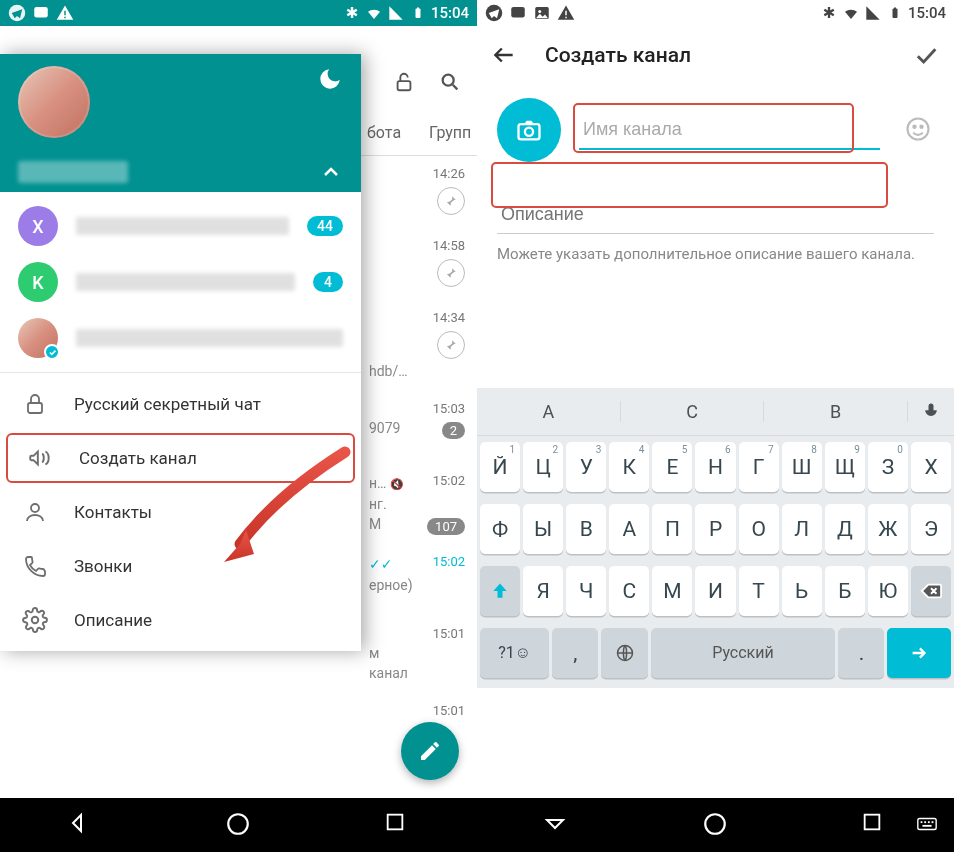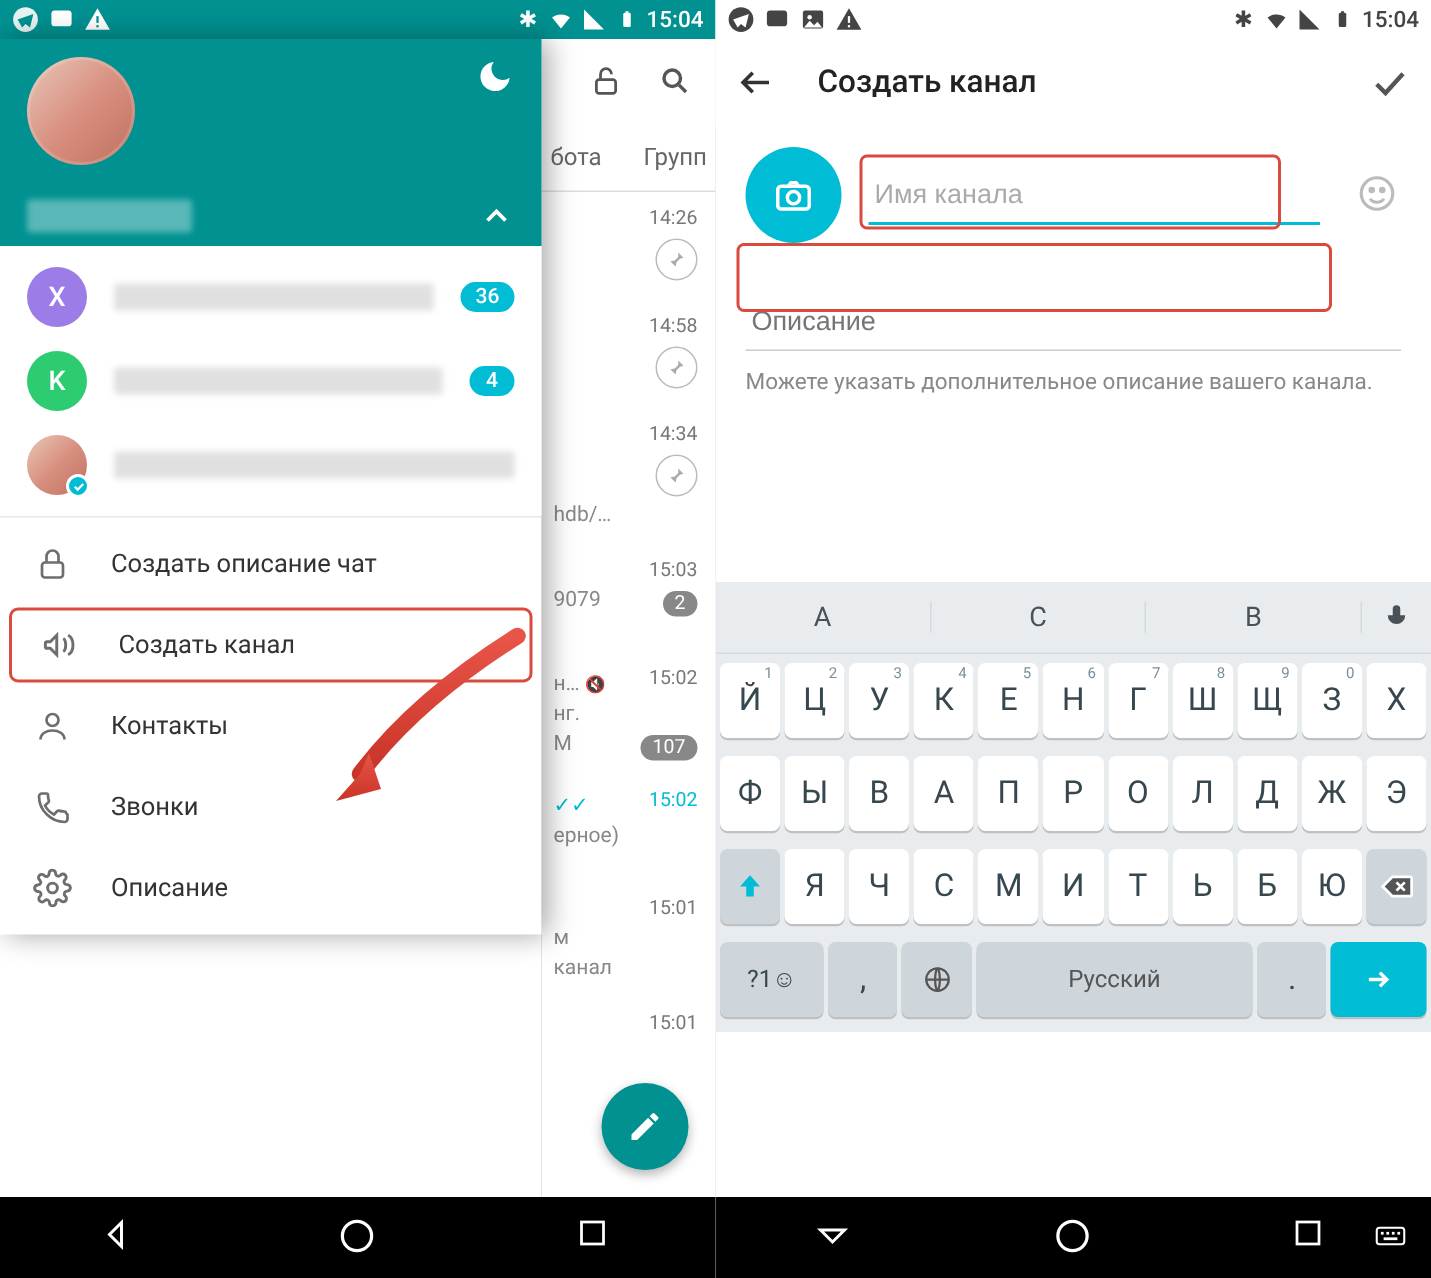--- a/index.html
+++ b/index.html
@@ -83,21 +83,21 @@
     padding: 10px 19px;
     margin: 2px 6px;
   }
   
   .navbar {
     height: 54px; background:#000; margin-top:auto;
     display:flex; align-items:center; justify-content:space-around;
   }
   .nav-icon { width:28px; height:28px; color:#fff; }
   .nav-kbd { width:24px; height:24px; }
-  .phone1-stack { position:relative; flex:1; display:flex; flex-direction:column;}
+  .phone1-stack { position:relative; flex:1; display:flex; flex-direction:column;margin-top:28px;}
   .dim-overlay {
     position:absolute; top:0; right:0; width:116px; height:100%;
     background:rgba(0,0,0,0.45); pointer-events:none;
   }
   .chat-strip { position:absolute; top:0; right:0; width:116px; height:100%; background:#fff; z-index:1;}
   .chat-top { height:56px; background:#fff; display:flex; align-items:center; justify-content:flex-end; gap:24px; padding-right:16px;}
   .tab-strip { height:46px; border-bottom:1px solid #ddd; display:flex; align-items:center; font-size:16px; color:#666; padding-left:6px; gap:28px;}
   .chat-item { padding:10px 12px 12px 8px; border-bottom:0px solid #eee; position:relative; min-height:72px;}
   .chat-time { font-size:13px; color:#777; text-align:right;}
   .pin-circ { width:28px; height:28px; border:1.5px solid #bbb; border-radius:50%; display:flex; align-items:center;justify-content:center; margin-left:auto; margin-top:6px;}
@@ -326,21 +326,21 @@
           </span>
         </div>
       </div>
 
       <div class="accounts">
         <div class="account-row">
           <div class="av-sm av-x">
               <span>X</span>
             </div>
           <div class="acc-name-blur"></div>
-          <div class="badge">36</div>
+          <div class="badge">44</div>
         </div>
         <div class="account-row">
           <div class="av-sm av-k">
               <span>K</span>
             </div>
           <div class="acc-name-blur"></div>
           <div class="badge">4</div>
         </div>
         <div class="account-row">
           <div class="av-sm av-pic">
@@ -357,21 +357,21 @@
       <div class="divider"></div>
 
       <div class="menu">
         <div class="menu-row">
           <span class="mi">
               <svg width="24" height="24" viewBox="0 0 24 24" fill="none" stroke="#6e6e6e" stroke-width="1.8">
                 <rect x="5" y="11" width="14" height="10" rx="2"></rect>
                 <path d="M8 11V7a4 4 0 018 0v4"></path>
               </svg>
             </span>
-          <span>Создать описание чат</span>
+          <span>Русский секретный чат</span>
         </div>
         <div class="menu-row highlighted">
           <span class="mi">
               <svg width="26" height="26" viewBox="0 0 24 24" fill="none" stroke="#6e6e6e" stroke-width="1.8">
                 <path d="M3 11v2a1 1 0 001 1h2l4 4V6l-4 4H4a1 1 0 00-1 1zM14 8c2 1 2 7 0 8M17 6c4 2 4 10 0 12"></path>
               </svg>
             </span>
           <span>Создать канал</span>
         </div>
         <div class="menu-row">

